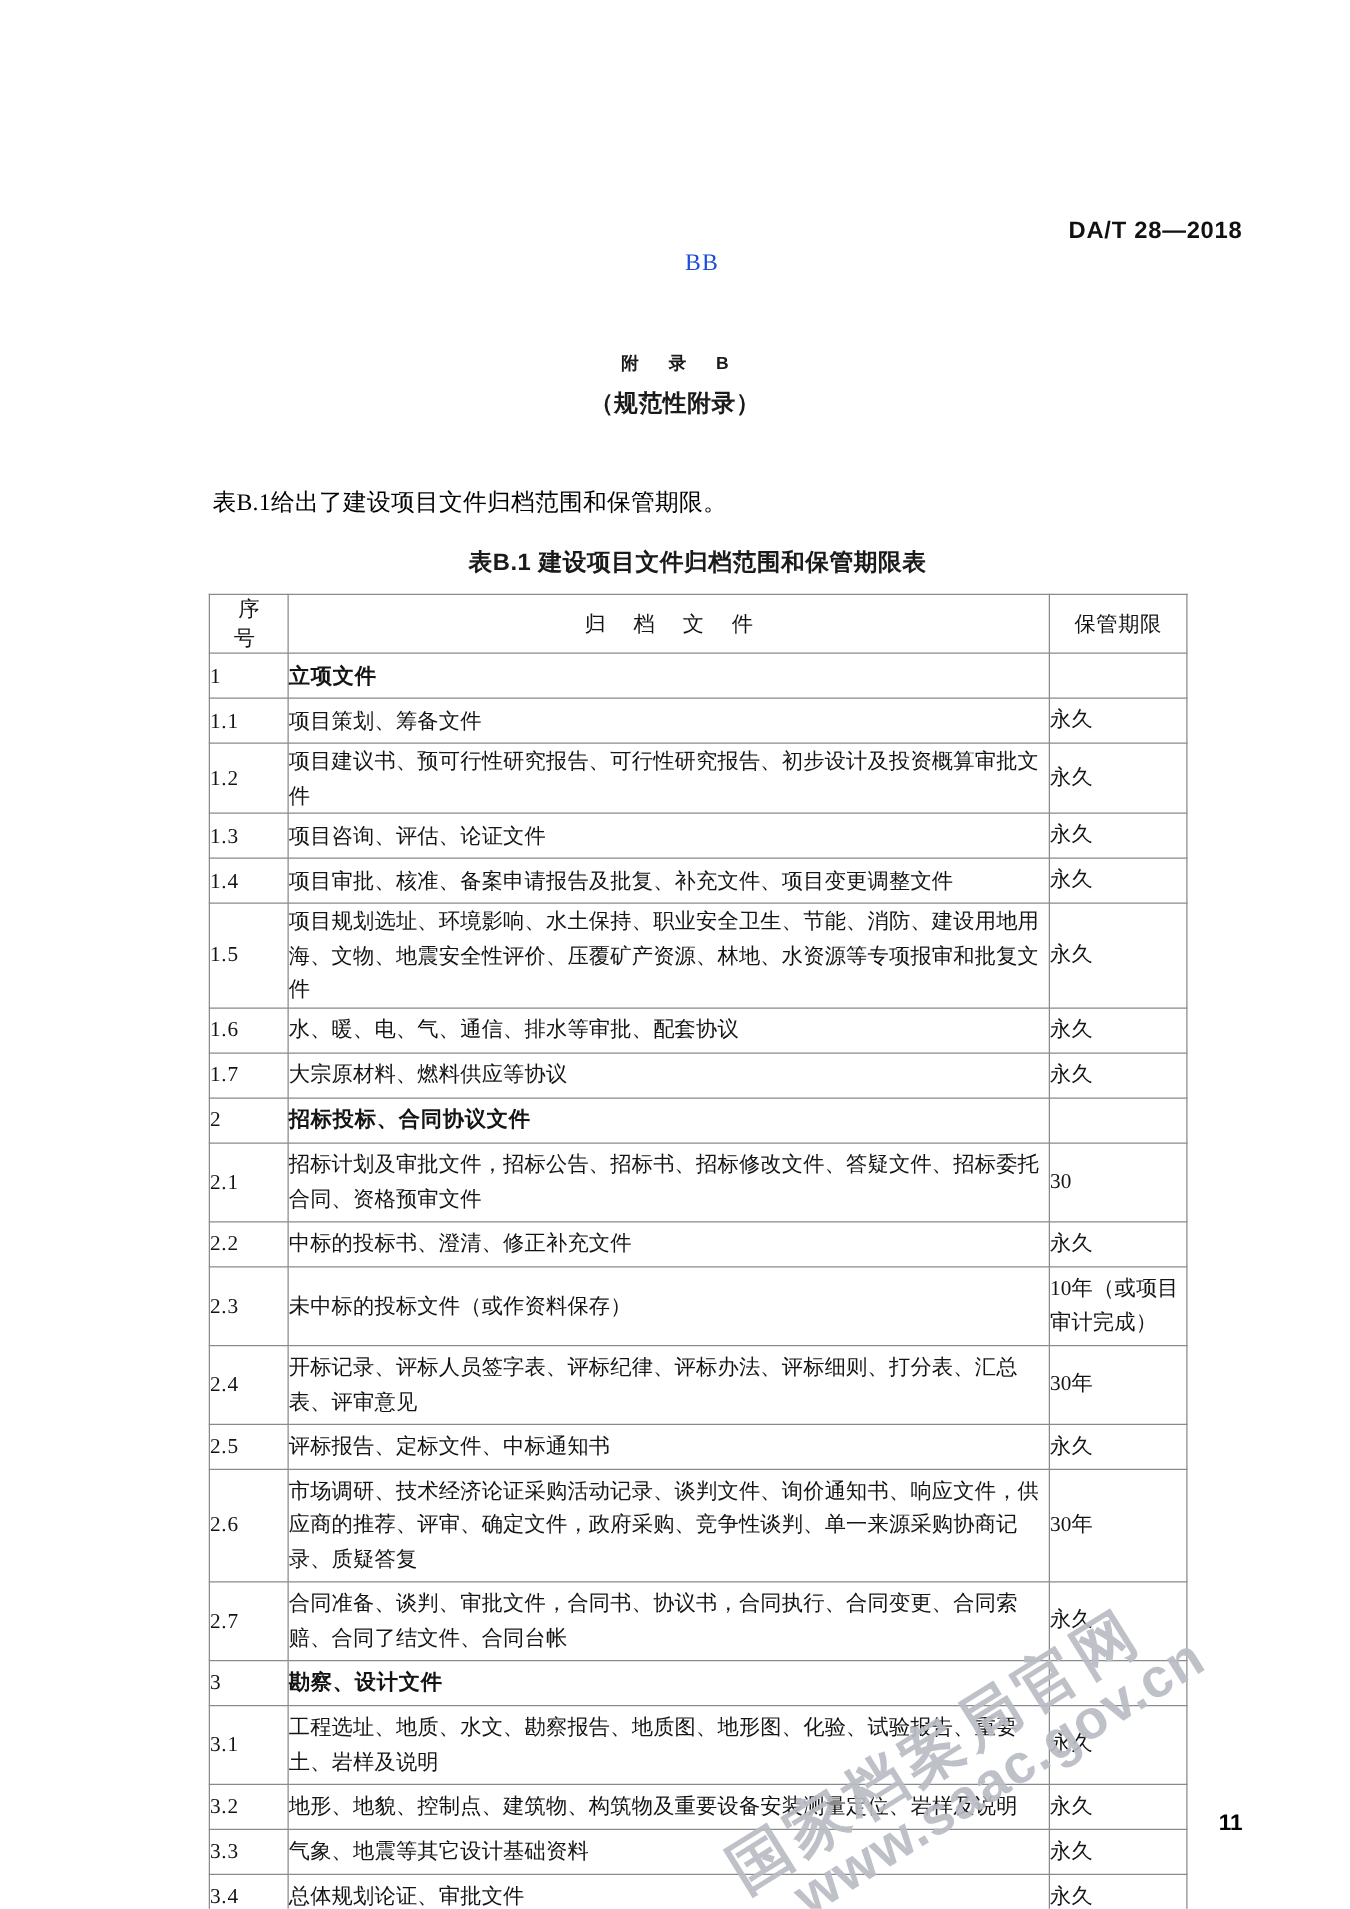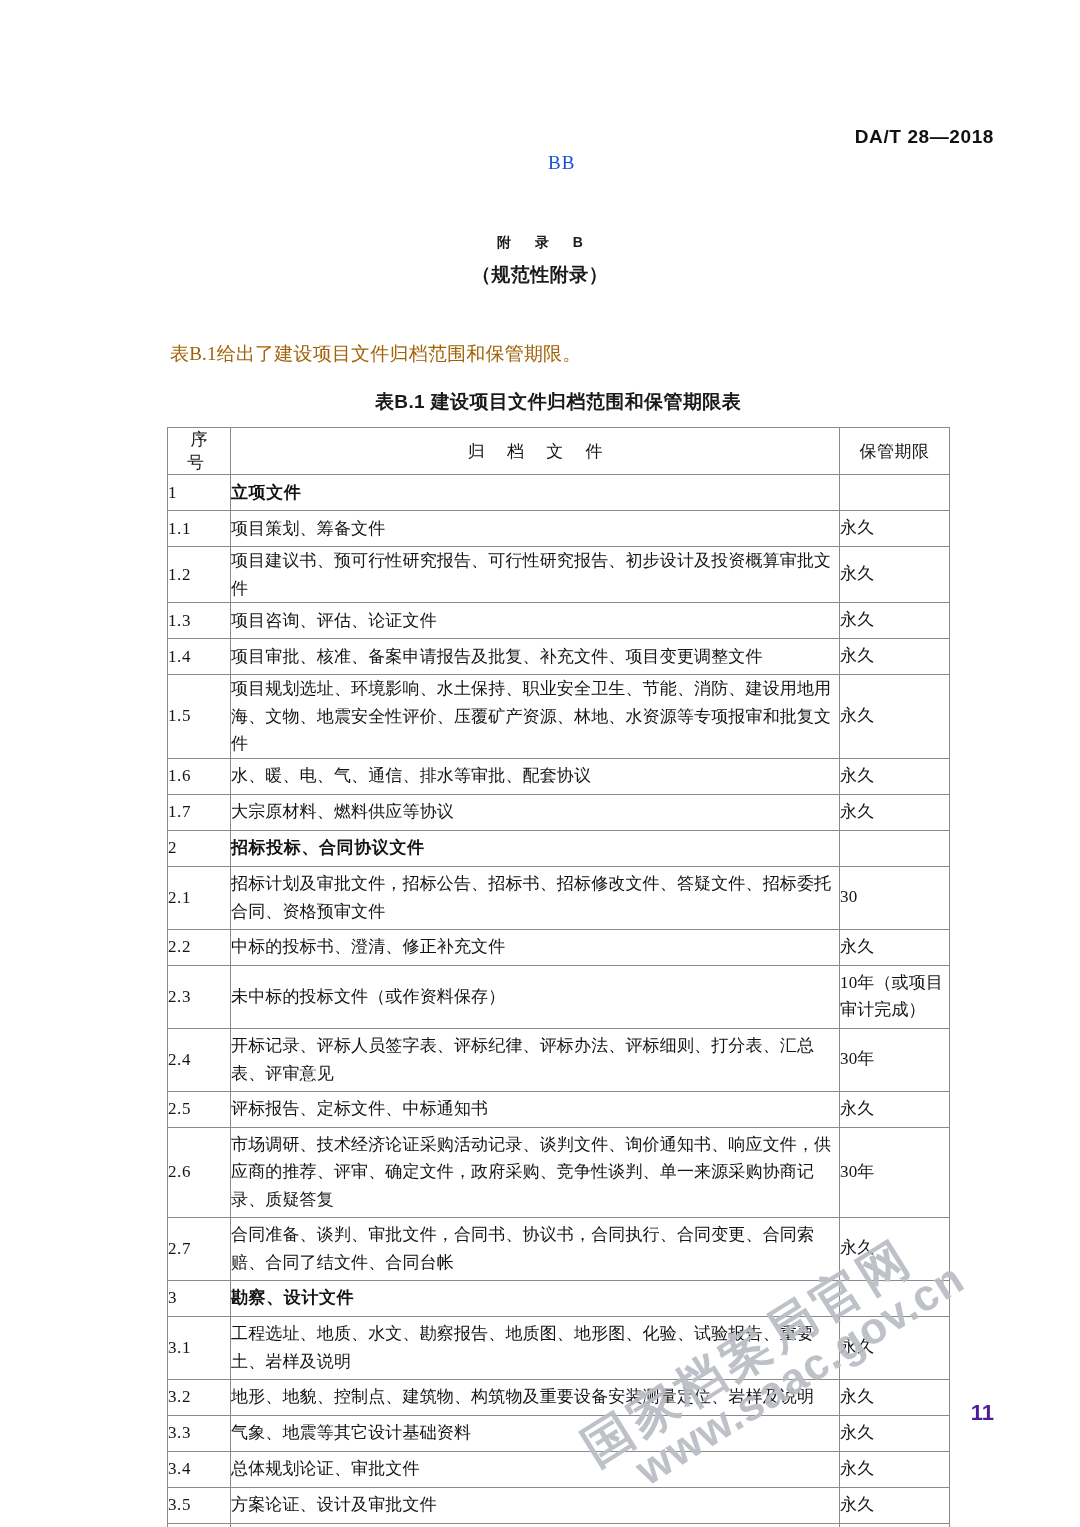--- a/index.html
+++ b/index.html
@@ -14,20 +14,21 @@
     color: #1a1a1a;
     position: relative;
     overflow: hidden;
   }
 
   .page {
     position: relative;
     width: 1080px;
     height: 1312px;
     box-sizing: border-box;
+    margin-top: 48px;
   }
 
   
   .doc-header {
     position: absolute;
     top: 126px;
     right: 86px;
     font-family: "Liberation Sans", "DejaVu Sans", sans-serif;
     font-size: 19px;
     font-weight: 700;
@@ -75,21 +76,21 @@
     margin: 0;
     letter-spacing: 0.5px;
   }
 
   .lead-para {
     position: absolute;
     top: 341px;
     left: 170px;
     font-size: 19px;
     letter-spacing: 0.2px;
-    color: #a16207;
+    color: #000000;
   }
 
   .table-caption {
     position: absolute;
     top: 389px;
     left: 0;
     width: 1080px;
     text-align: center;
     font-family: "Liberation Sans", "DejaVu Sans", sans-serif;
     font-size: 19px;
@@ -196,23 +197,23 @@
     font-weight: 700;
     letter-spacing: 1px;
   }
 
   
   .page-no {
     position: absolute;
     top: 1400px;
     right: 86px;
     font-family: "Liberation Sans", "DejaVu Sans", sans-serif;
-    font-size: 22px;
-    font-weight: 700;
-    color: #4c1d95;
+    font-size: 18px;
+    font-weight: 700;
+    color: #000000;
   }
 </style>
 </head>
 <body>
 
 <div class="page">
 
   <div class="doc-header">DA/T 28—2018</div>
   <div class="bb-mark">BB</div>
 

